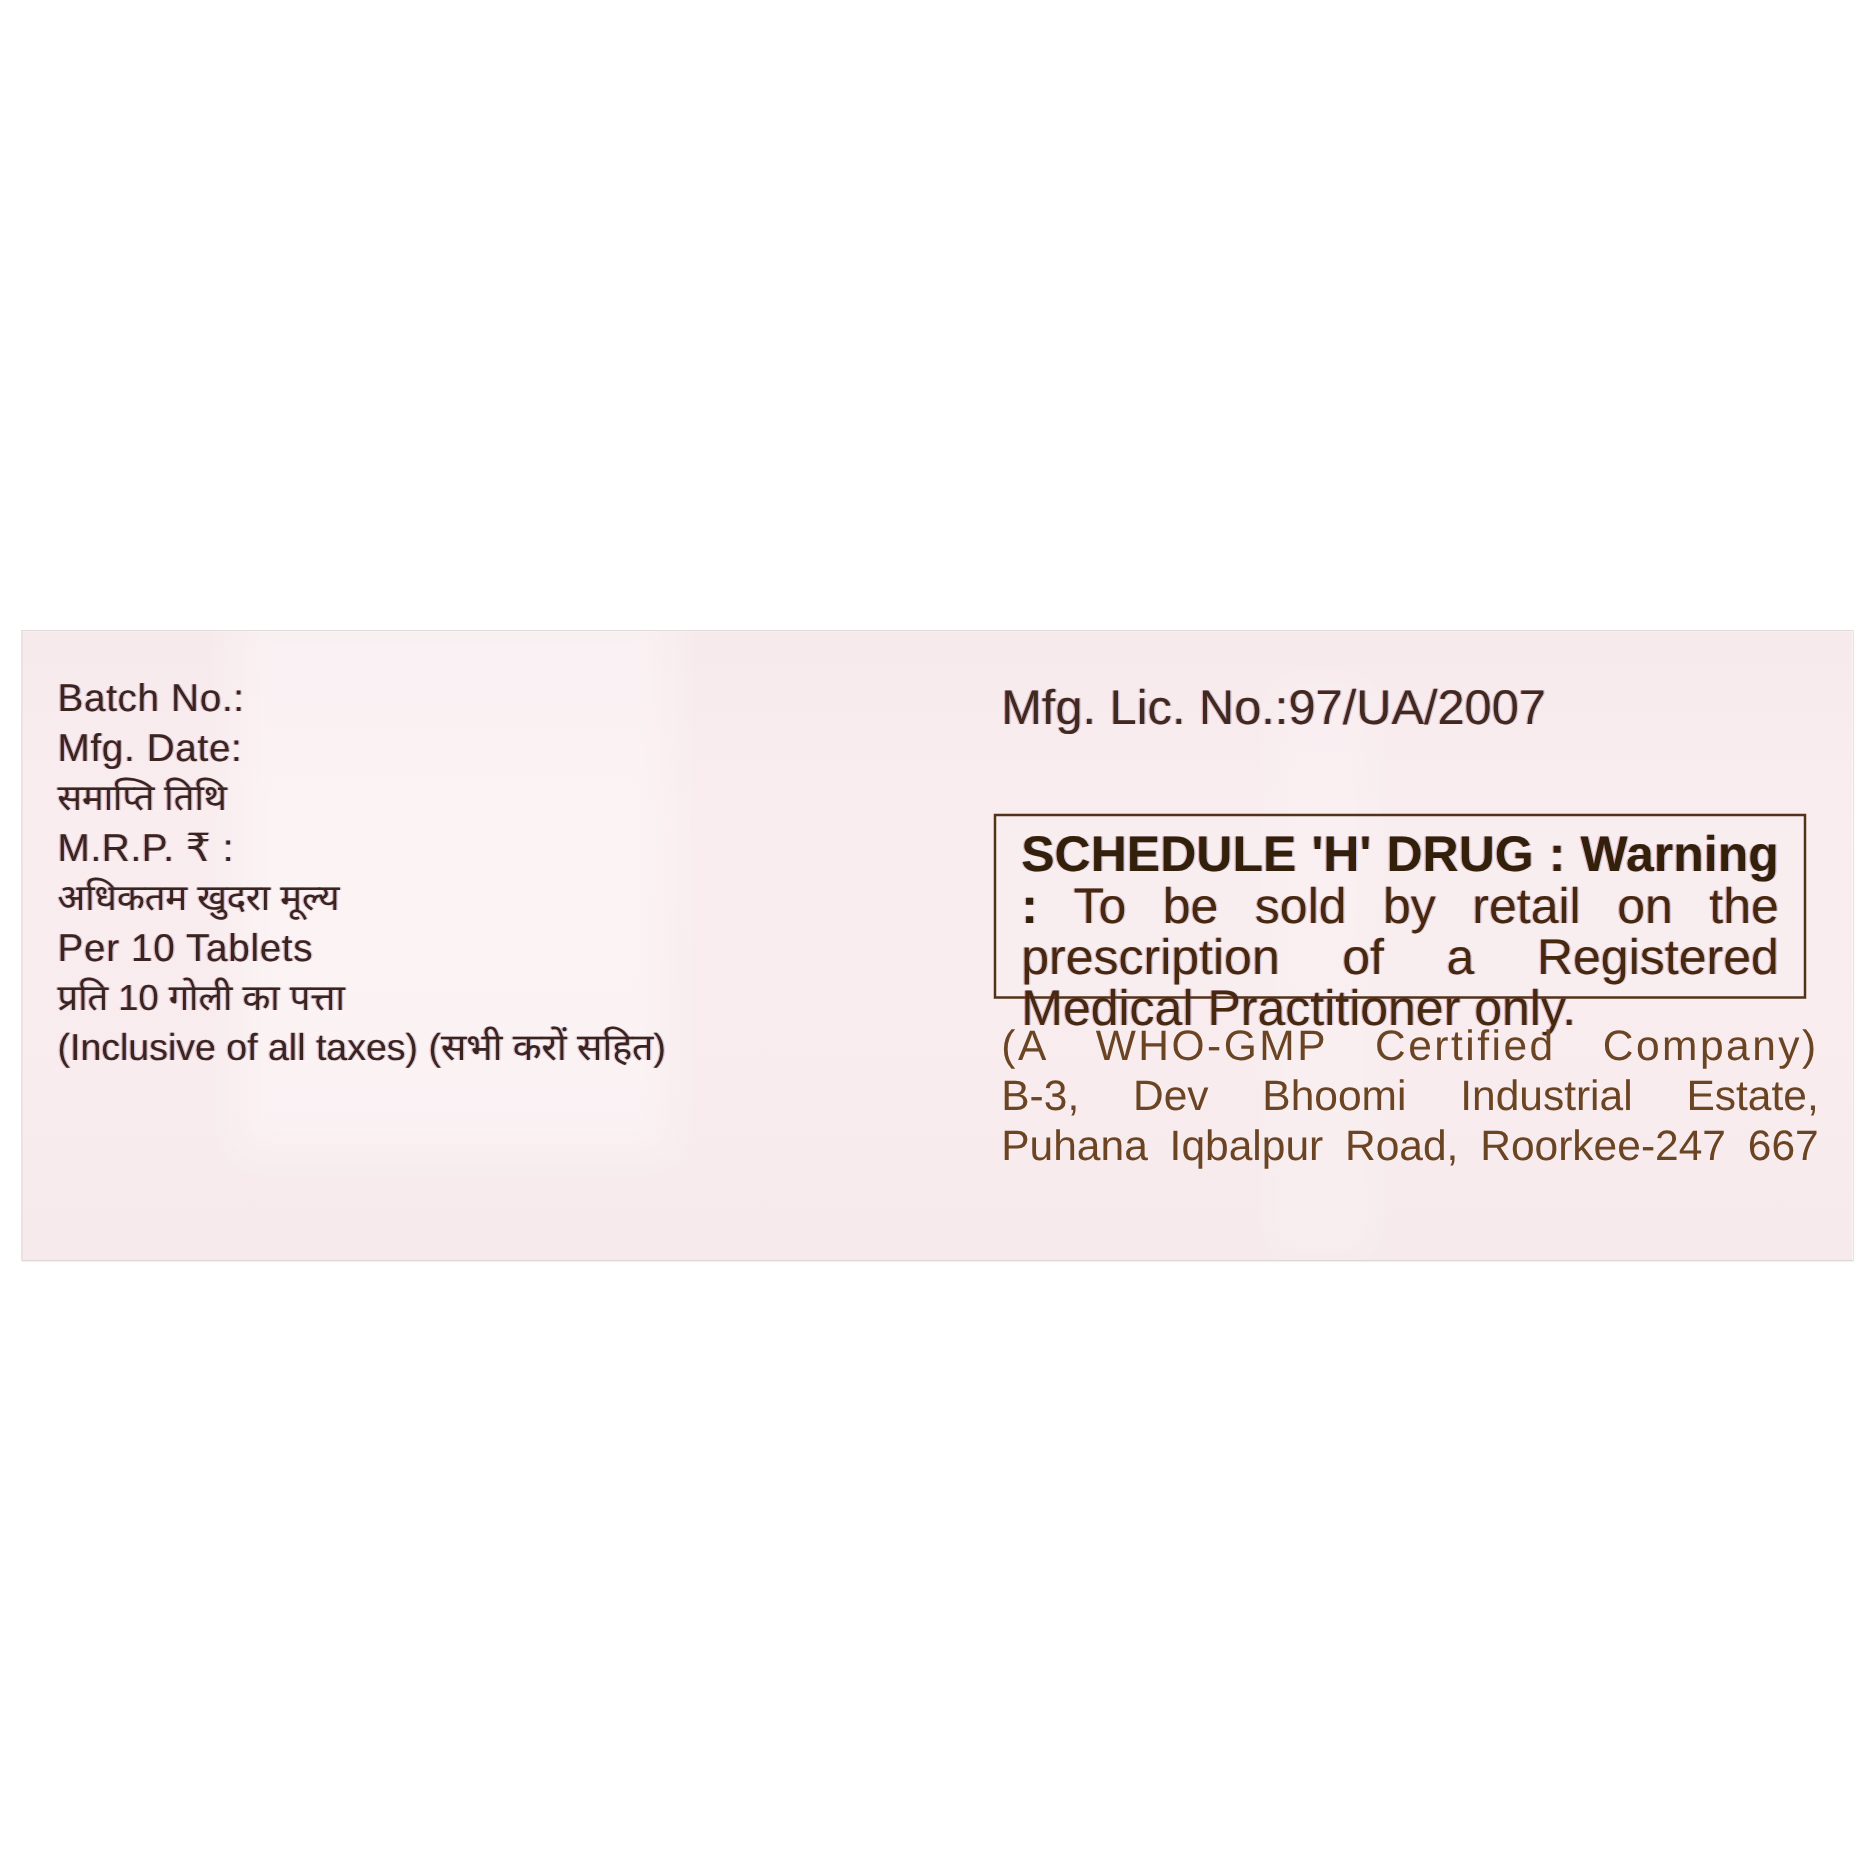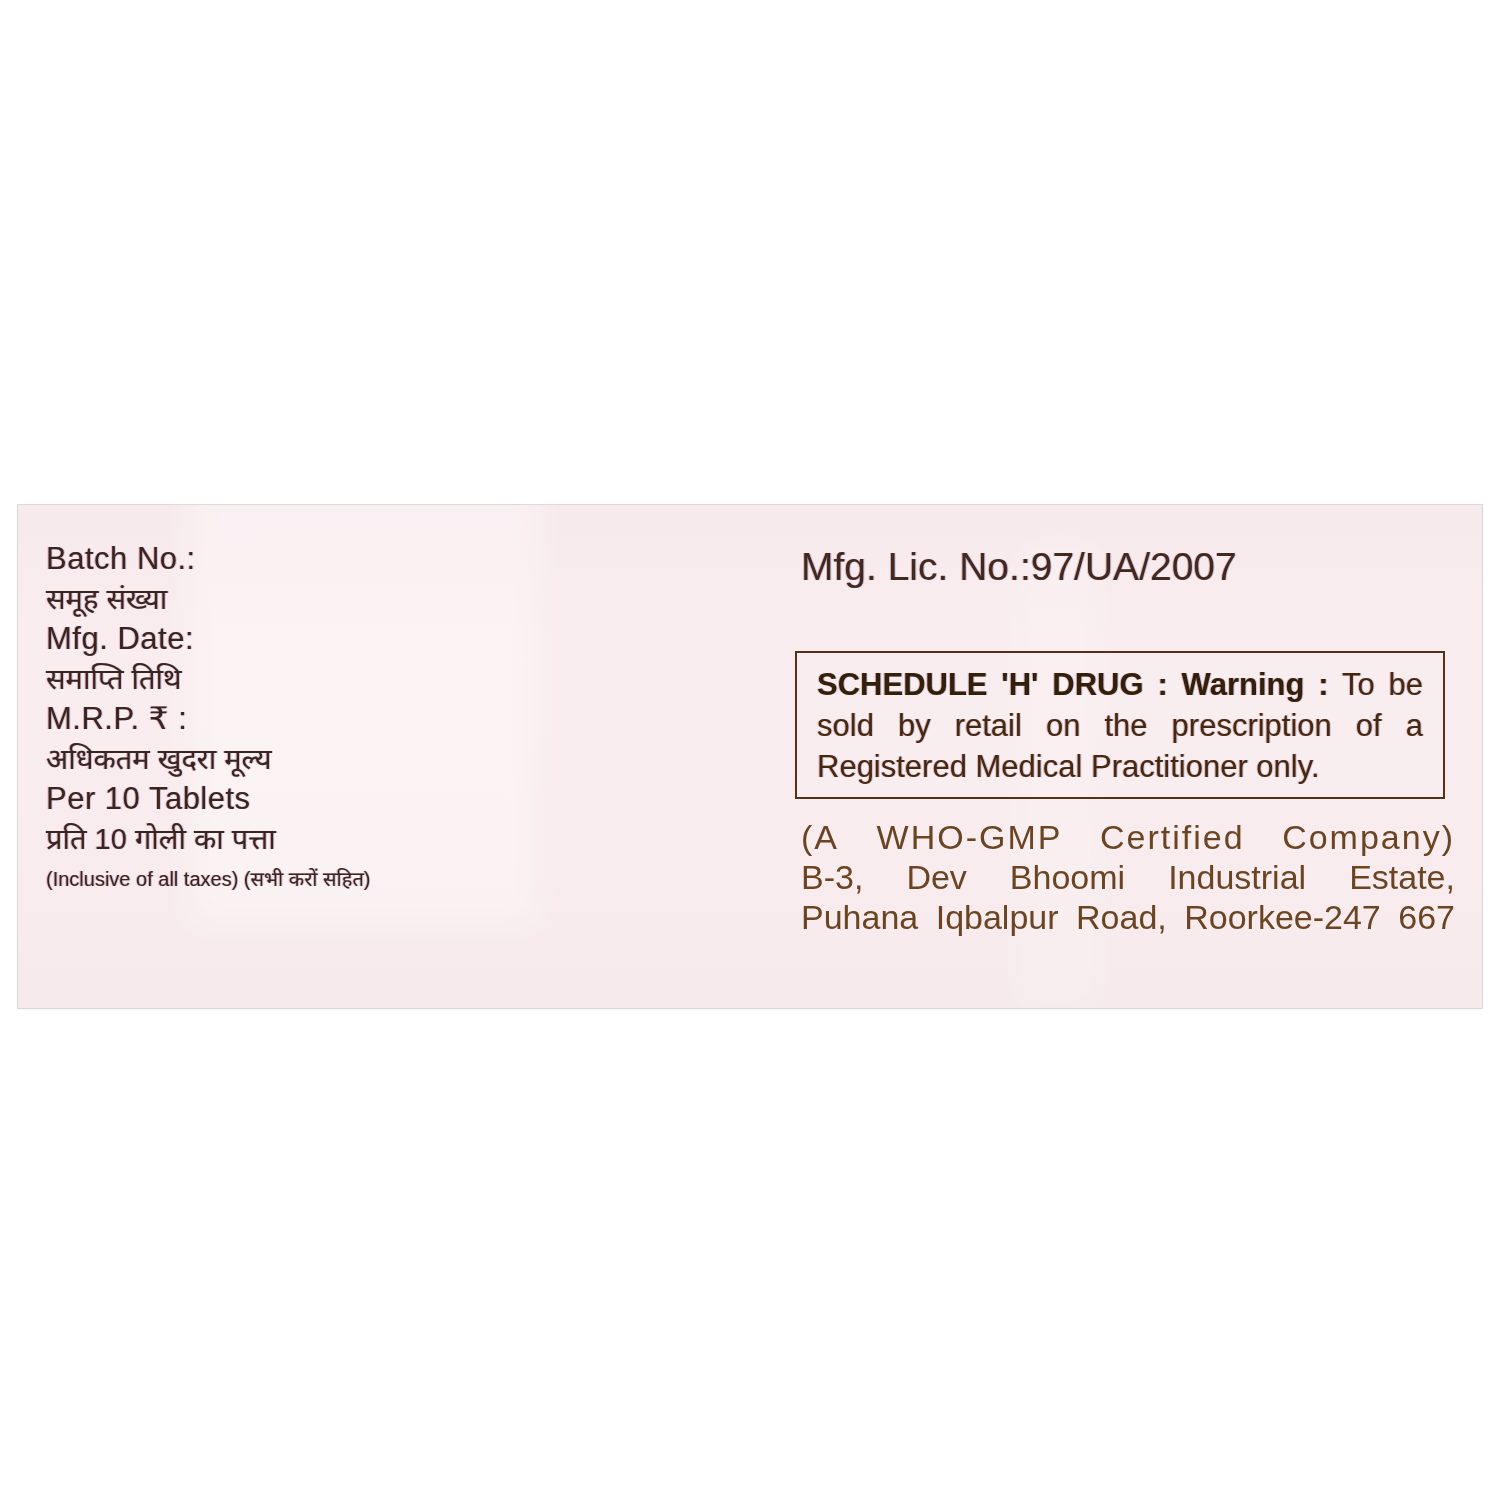--- a/index.html
+++ b/index.html
@@ -44,21 +44,21 @@
   .left-block {
     position: absolute;
     left: 28px;
     top: 34px;
     width: 700px;
     color: #3a241f;
   }
   .ln { line-height: 40px; white-space: nowrap; }
   .en { font-size: 31px; letter-spacing: 0.5px; }
   .hi { font-size: 29px; }
-  .mixed { font-size: 20px; }
+  .mixed { font-size: 30px; }
 
   
   .r-line {
     position: absolute;
     left: 783px;
     width: 660px;
     color: #40291f;
     font-size: 39px;
     white-space: nowrap;
   }
@@ -71,21 +71,21 @@
     top: 146px;
     width: 650px;
     height: 148px;
     border: 2px solid #53321a;
     box-sizing: border-box;
     padding: 11px 20px 0 20px;
     background: rgba(255,255,255,0.06);
   }
   .warn-text {
     margin: 0;
-    font-size: 31px;
+    font-size: 40px;
     line-height: 41px;
     color: #46280e;
     text-align: justify;
   }
   .warn-bold { font-weight: bold; color: #33200a; }
 
   .address {
     position: absolute;
     left: 783px;
     top: 312px;
@@ -108,21 +108,20 @@
 </head>
 <body>
 
 <div id="photo">
   <div class="carton">
     <div class="sheen s1"></div>
     <div class="sheen s2"></div>
 
     <div class="left-block chroma">
       <div class="ln en">Batch No.:</div>
-      <div class="ln hi">समूह संख्या</div>
       <div class="ln en">Mfg. Date:</div>
       <div class="ln hi">समाप्ति तिथि</div>
       <div class="ln en">M.R.P. ₹ :</div>
       <div class="ln hi">अधिकतम खुदरा मूल्य</div>
       <div class="ln en">Per 10 Tablets</div>
       <div class="ln hi">प्रति 10 गोली का पत्ता</div>
       <div class="ln mixed">(Inclusive of all taxes) (सभी करों सहित)</div>
     </div>
 
     <div class="r-line mfg-lic chroma">Mfg. Lic. No.:97/UA/2007</div>

